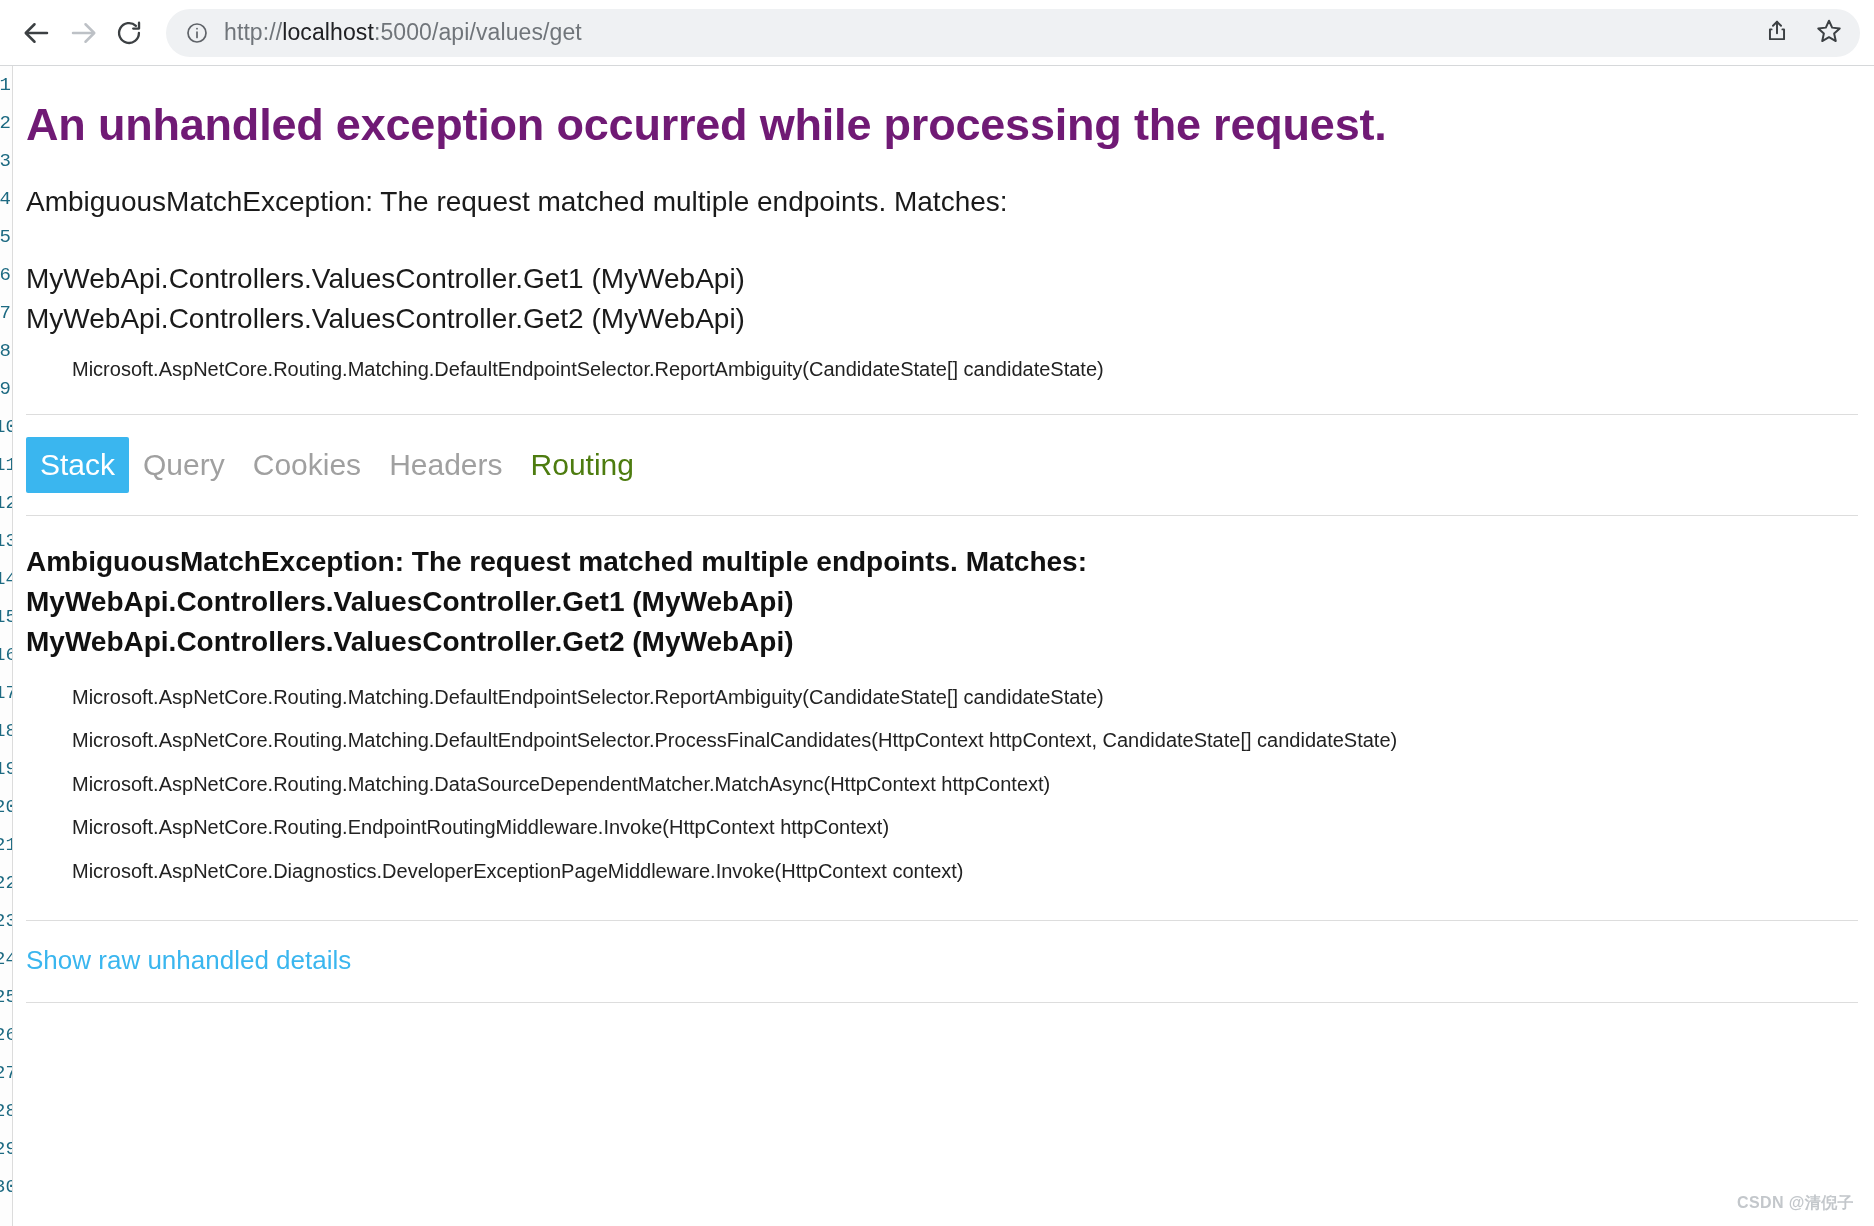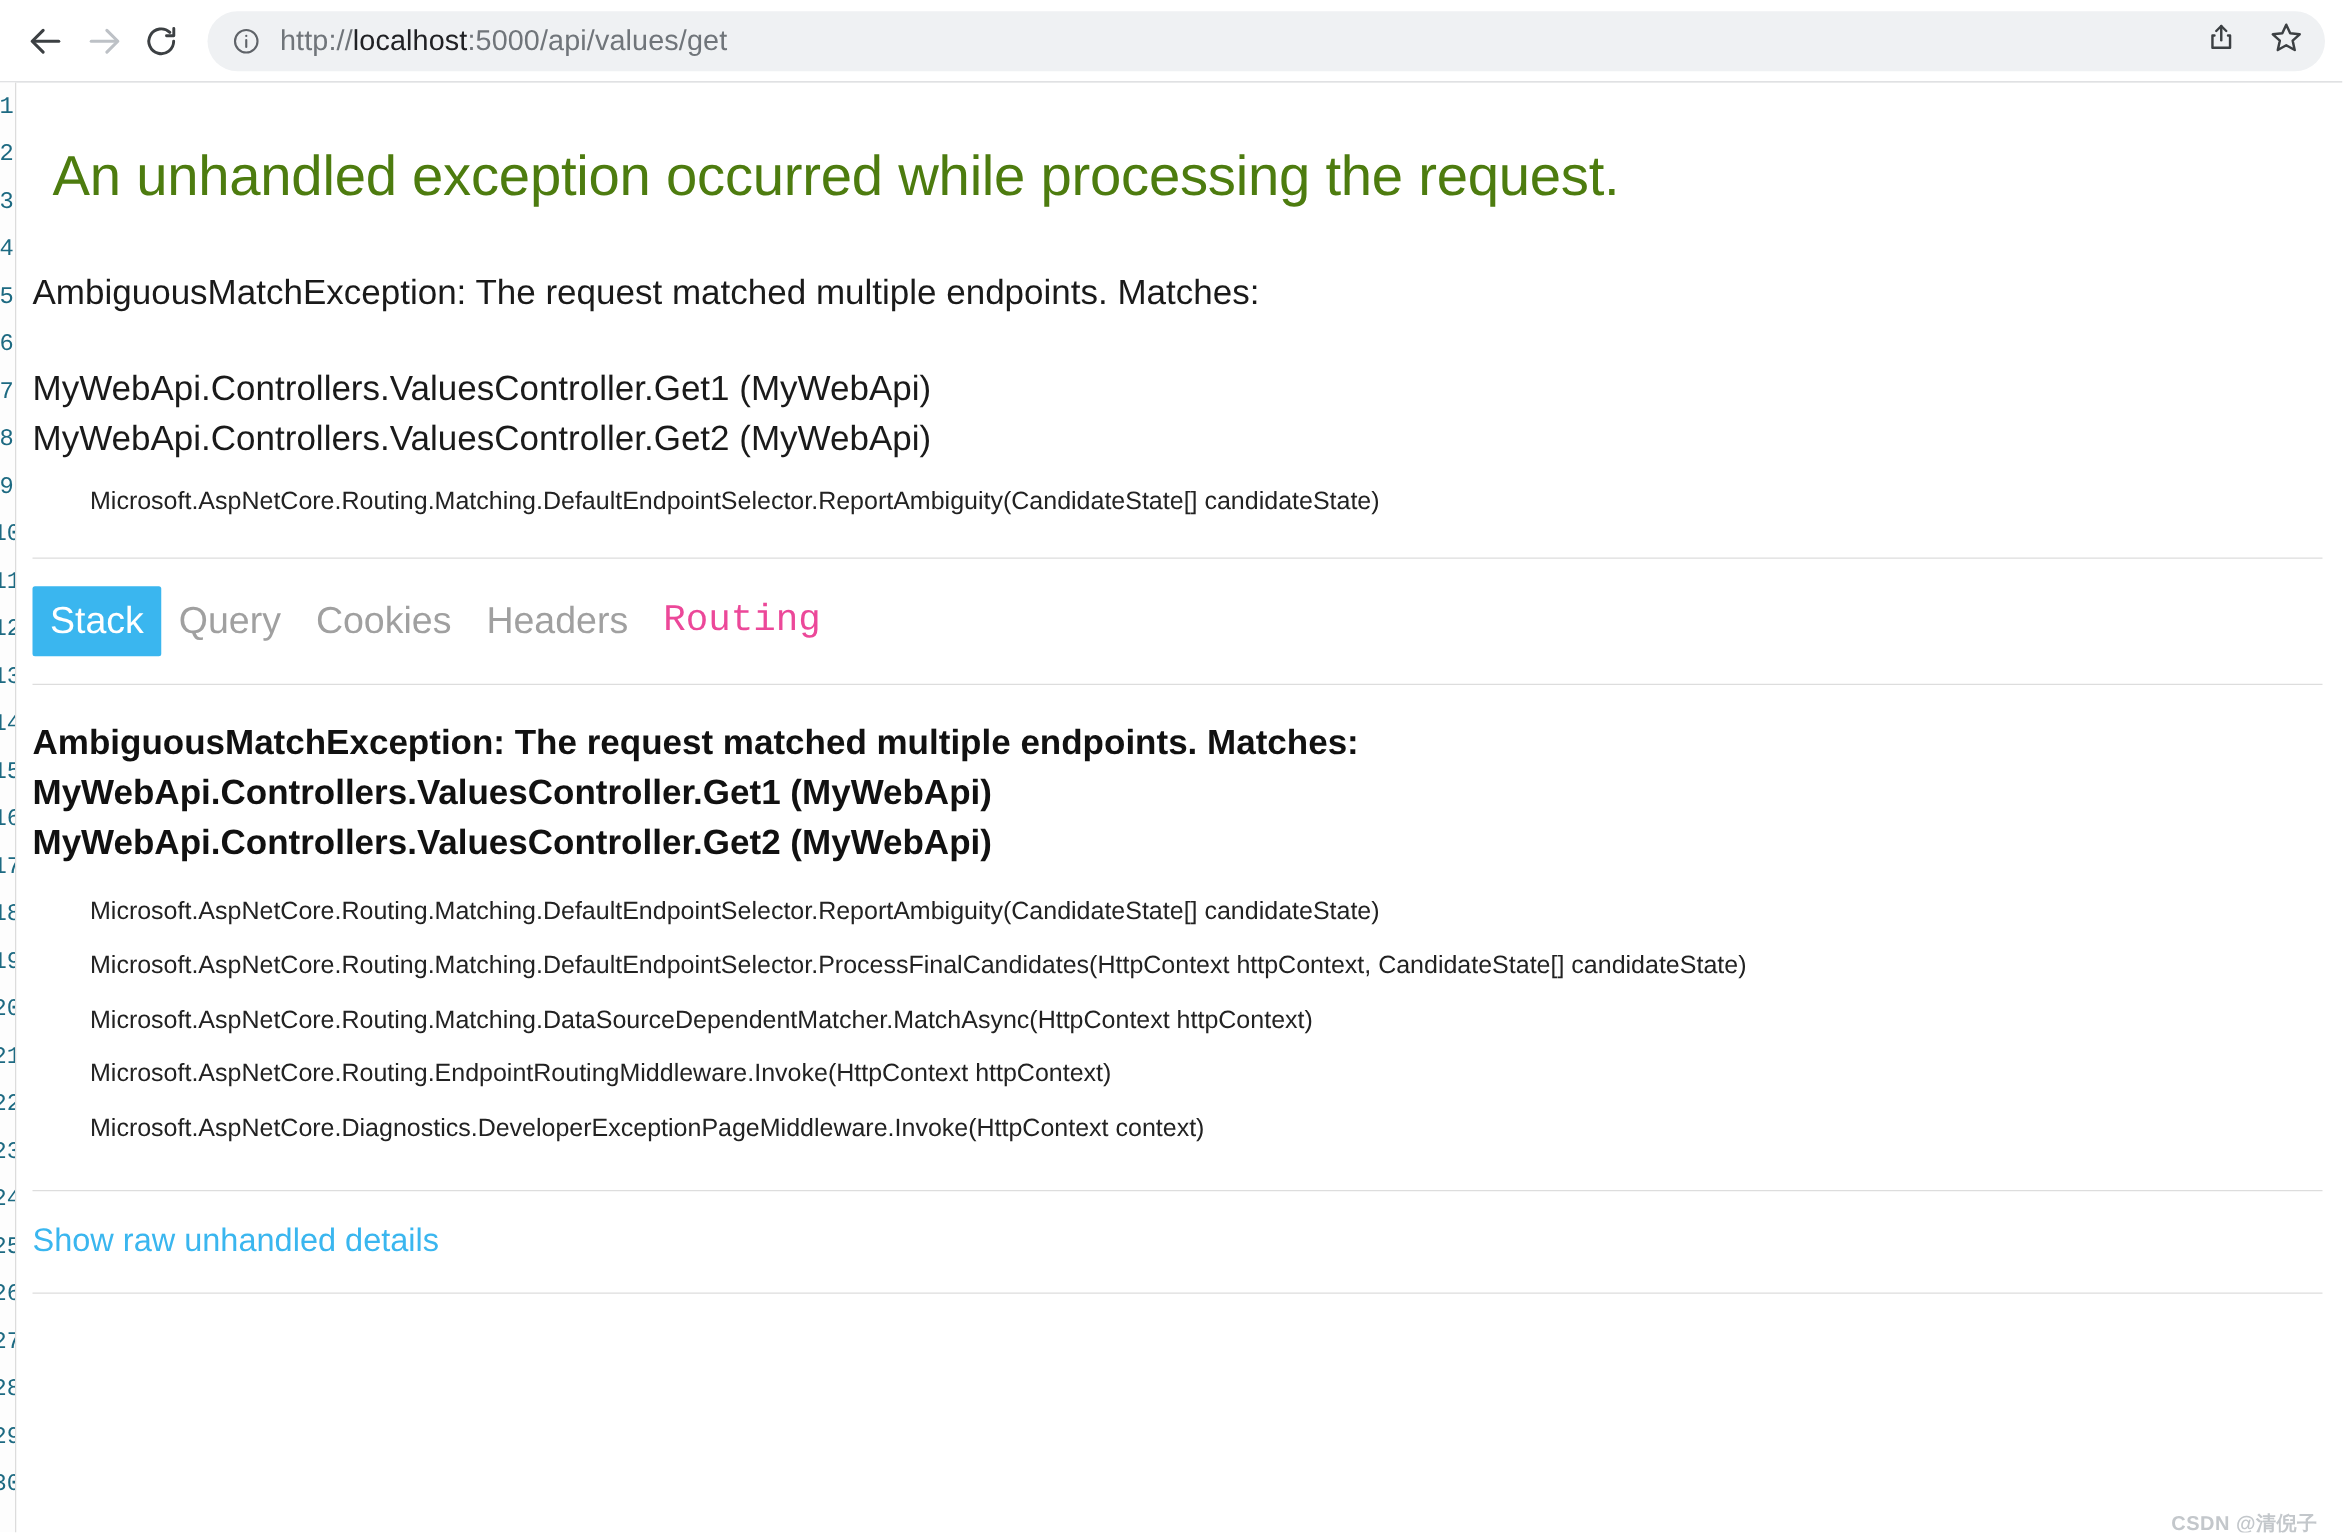--- a/index.html
+++ b/index.html
@@ -86,26 +86,26 @@
   }
 
   
   .page {
     position: relative;
     padding: 0 0 0 26px;
     background: #ffffff;
     height: 1160px;
   }
   h1.title {
-    margin: 16px;
+    margin: 0;
     padding: 32px 0 0 0;
     font-size: 45px;
     line-height: 1.18;
-    font-weight: normal;
-    color: #4d7c0f;
+    font-weight: bold;
+    color: #701a75;
     letter-spacing: -0.2px;
   }
   .summary-text {
     margin: 0;
     padding-top: 32px;
     font-size: 28px;
     line-height: 1.35;
     color: #1a1a1a;
   }
   .match-list {
@@ -135,21 +135,21 @@
     padding: 22px 0 22px 0;
   }
   .tab {
     font-size: 30px;
     line-height: 1;
     padding: 13px 14px;
     color: #a0a0a0;
     border-radius: 2px;
     white-space: nowrap;
   }
-  .tab.muted-dark { color: #ec4899; font-family: Liberation Mono, monospace; }
+  .tab.muted-dark { color: #4d7c0f; }
   .tab.active {
     background: #3ab6ef;
     color: #ffffff;
   }
 
   
   .stack-title {
     margin: 0;
     padding: 26px 0 0 0;
     font-size: 28px;

